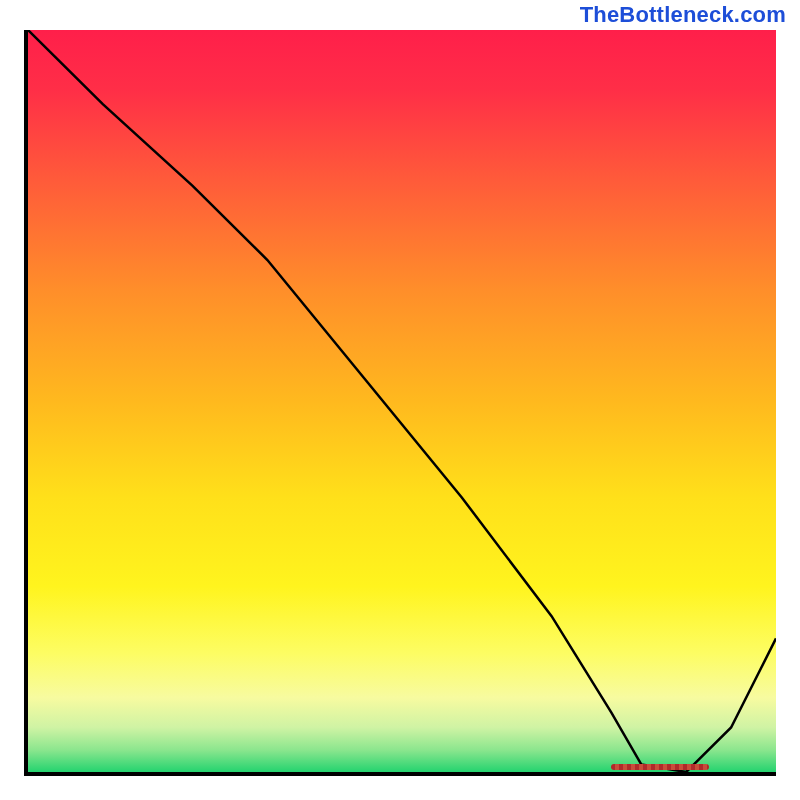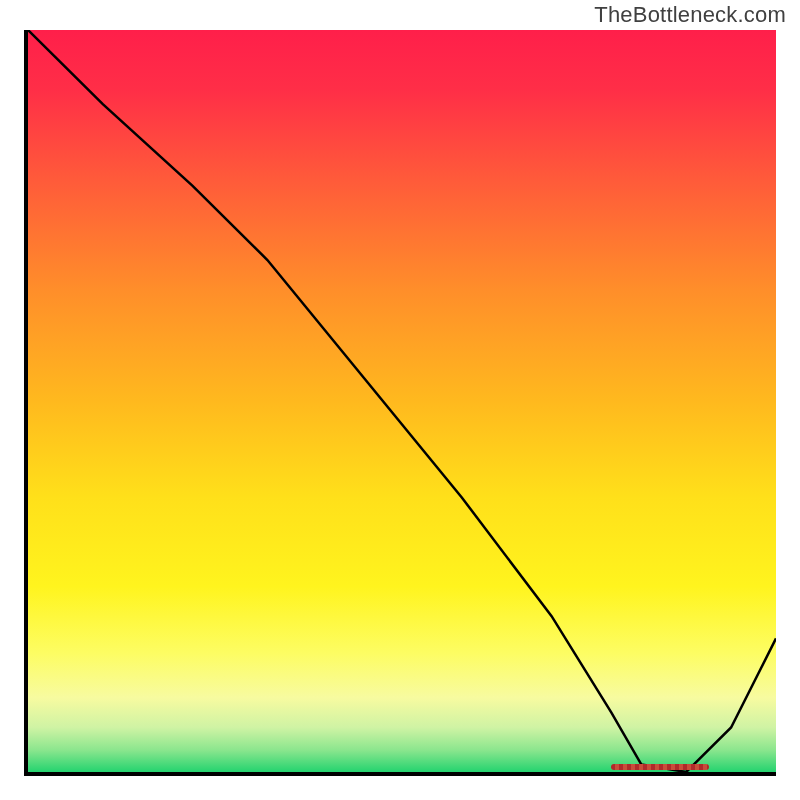--- a/index.html
+++ b/index.html
@@ -14,22 +14,22 @@
   .wrap {
     position: relative;
     width: 800px;
     height: 800px;
   }
   .watermark {
     position: absolute;
     top: 2px;
     right: 14px;
     font-size: 22px;
-    font-weight: 400;
-    color: #404040;
+    font-weight: 700;
+    color: #1d4ed8;
     letter-spacing: 0.2px;
   }
   .plot-area {
     position: absolute;
     left: 24px;
     top: 30px;
     width: 752px;
     height: 746px;
     border: 4px solid #000;
     border-top: none;

